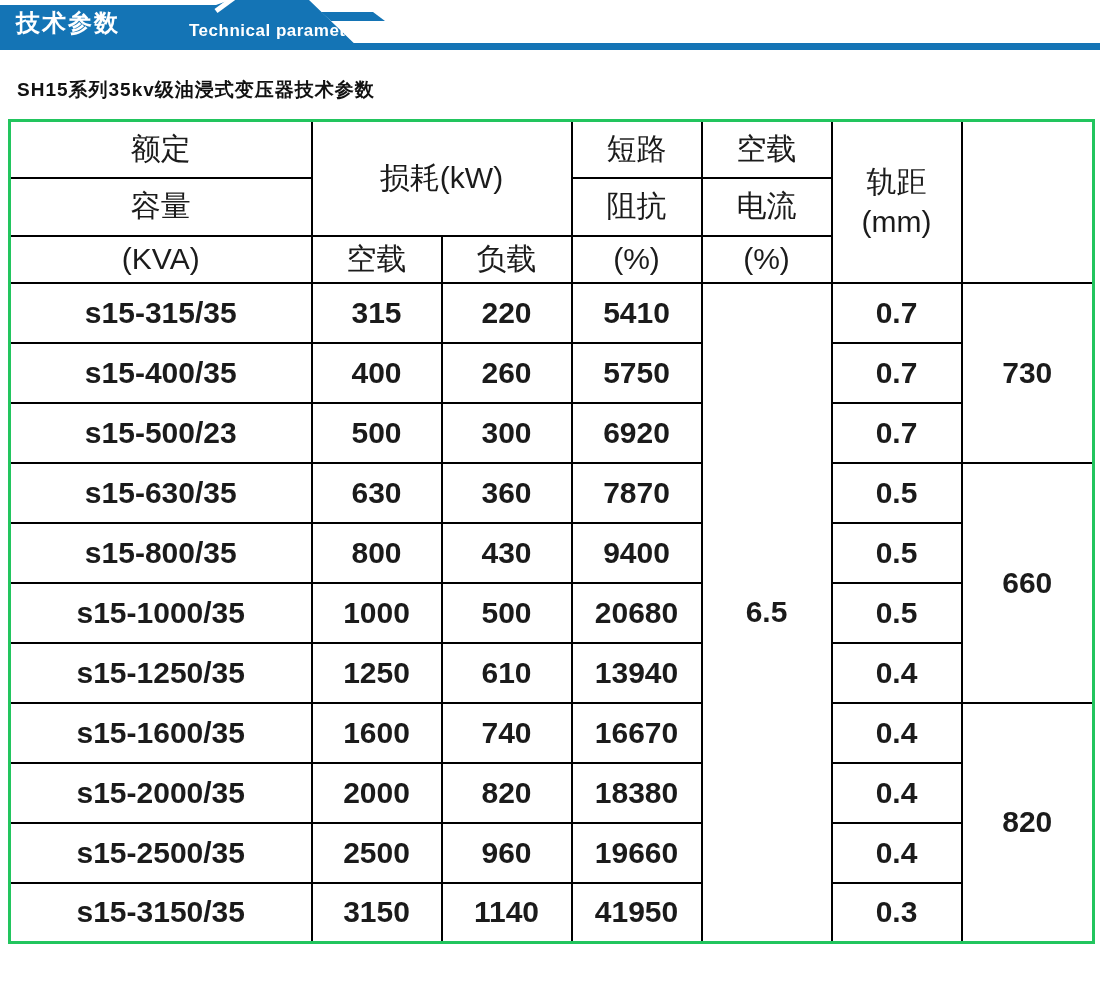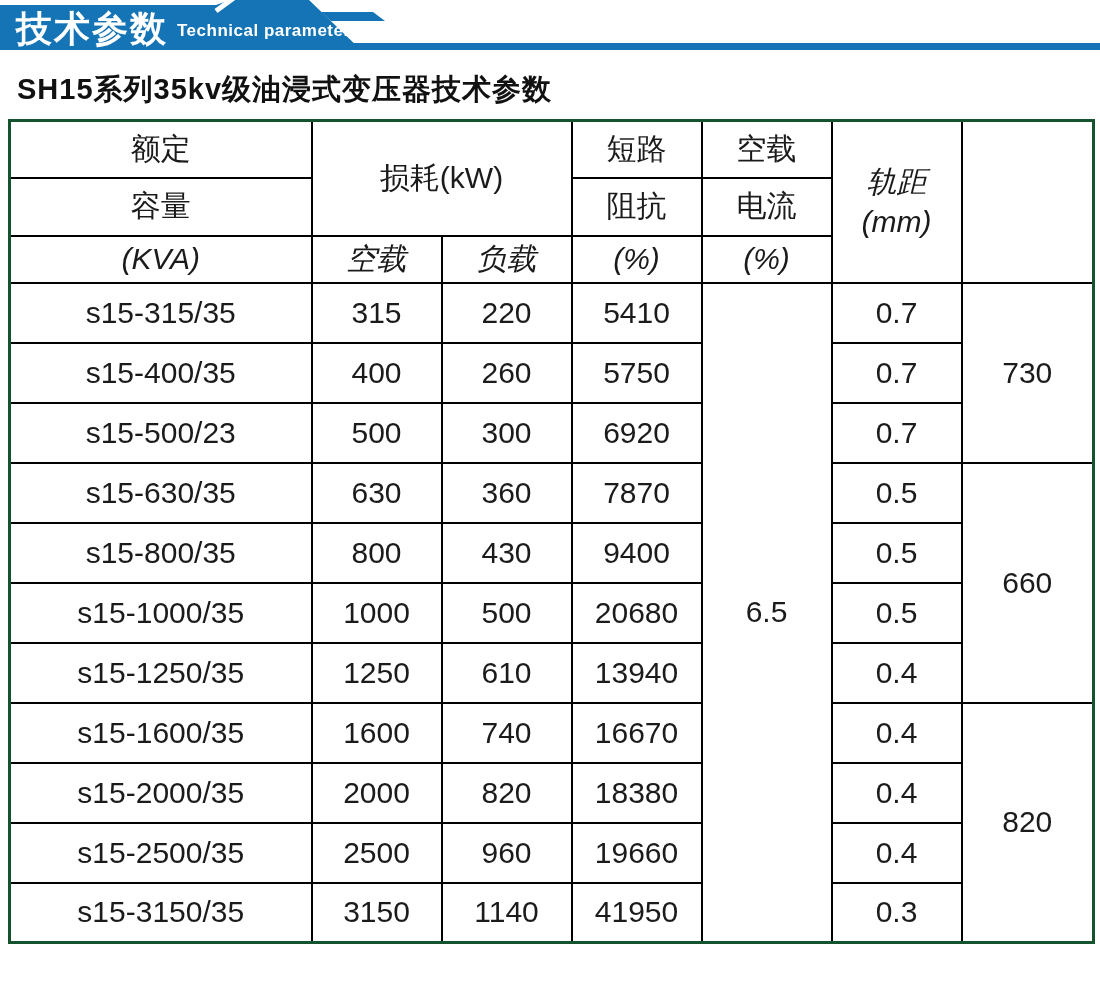--- a/index.html
+++ b/index.html
@@ -7,55 +7,55 @@
     margin: 0; padding: 0;
     width: 1100px; height: 1000px;
     background: #ffffff;
     font-family: "Liberation Sans", "DejaVu Sans", sans-serif;
     color: #1b1b1b;
   }
   
   .banner { position: relative; width: 1100px; height: 52px; }
   .banner svg { position: absolute; left: 0; top: 0; }
   .banner-cn {
-    position: absolute; left: 16px; top: 7px;
-    font-size: 36px; font-weight: 700; color: #ffffff;
+    position: absolute; left: 16px; top: 1px;
+    font-size: 24px; font-weight: 700; color: #ffffff;
     letter-spacing: 2px; line-height: 44px;
   }
   .banner-en {
-    position: absolute; left: 177px; top: 21px;
+    position: absolute; left: 189px; top: 21px;
     font-size: 17px; font-weight: 700; color: #ffffff;
     letter-spacing: 0.5px;
   }
   
   .page-title {
     margin: 21px 0 0 17px;
-    font-size: 29px; font-weight: 700; color: #111111;
+    font-size: 19px; font-weight: 700; color: #111111;
     letter-spacing: 1px; line-height: 33px;
   }
   
   table.spec {
     margin: 13px 0 0 8px;
     border-collapse: collapse;
     table-layout: fixed;
     width: 1084px;
   }
   table.spec td {
     border: 2px solid #000000;
     text-align: center; vertical-align: middle;
     font-size: 30px; color: #1b1b1b;
     padding: 0; overflow: hidden;
   }
-  table.spec { border: 3px solid #14532d; }
+  table.spec { border: 3px solid #22c55e; }
   tr.hr1 { height: 57px; }
   tr.hr2 { height: 58px; }
   tr.hr3 { height: 47px; }
-  tr.br  { height: 60px; }
+  tr.br  { height: 60px; font-weight: bold; }
   td.hdr { font-size: 30px; }
-  td.hdr-b { border-bottom-width: 3px; font-style: italic; }
+  td.hdr-b { border-bottom-width: 3px; }
   td.g { border-top-width: 4px; }
   .two-line span { display: block; line-height: 40px; }
 </style>
 </head>
 <body>
 
 <div class="banner">
   <svg width="1100" height="52" viewBox="0 0 1100 52">
     <rect x="0" y="43" width="1100" height="7" fill="#1474b5"></rect>
     <polygon points="0,5 216,5 230,0 309,0 361,50 0,50" fill="#1474b5"></polygon>

